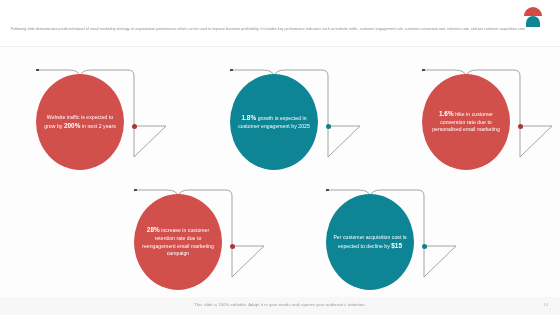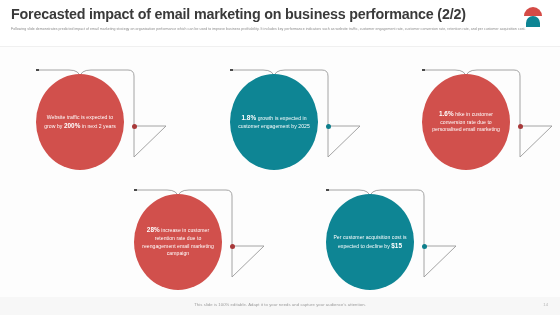--- a/index.html
+++ b/index.html
@@ -96,21 +96,20 @@
     position:absolute;right:12px;top:5px;
     font-size:4.2px;color:#b5b5b5;
   }
 </style>
 </head>
 <body>
 
 <div class="slide">
 
   <div class="header">
-    <div class="title">Forecasted impact of email marketing on business performance (2/2)</div>
     <div class="subtitle">Following slide demonstrates predicted impact of email marketing strategy on organisation performance which can be used to improve business profitability. It includes key performance indicators such as website traffic, customer engagement rate, customer conversion rate, retention rate, and per customer acquisition cost.</div>
     <div class="logo">
       <div class="dome-top"></div>
       <div class="dome-bottom"></div>
     </div>
   </div>
   <div class="header-rule"></div>
 
   <div class="node" style="left:24px;top:62px;">
     <svg class="connector" viewBox="0 0 150 110">

